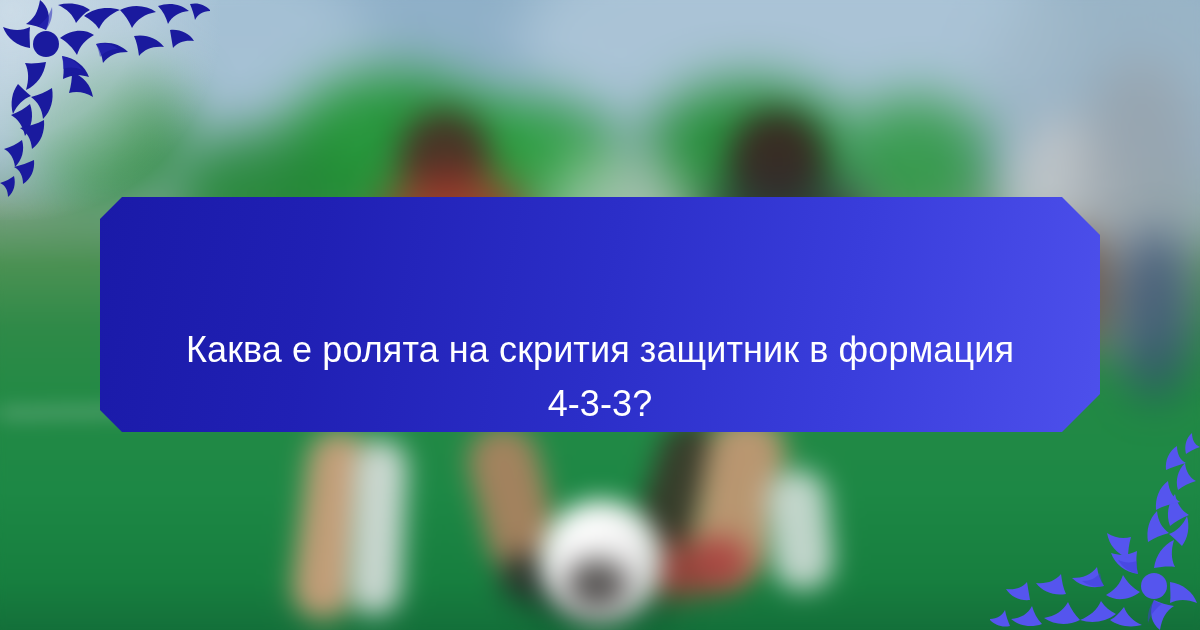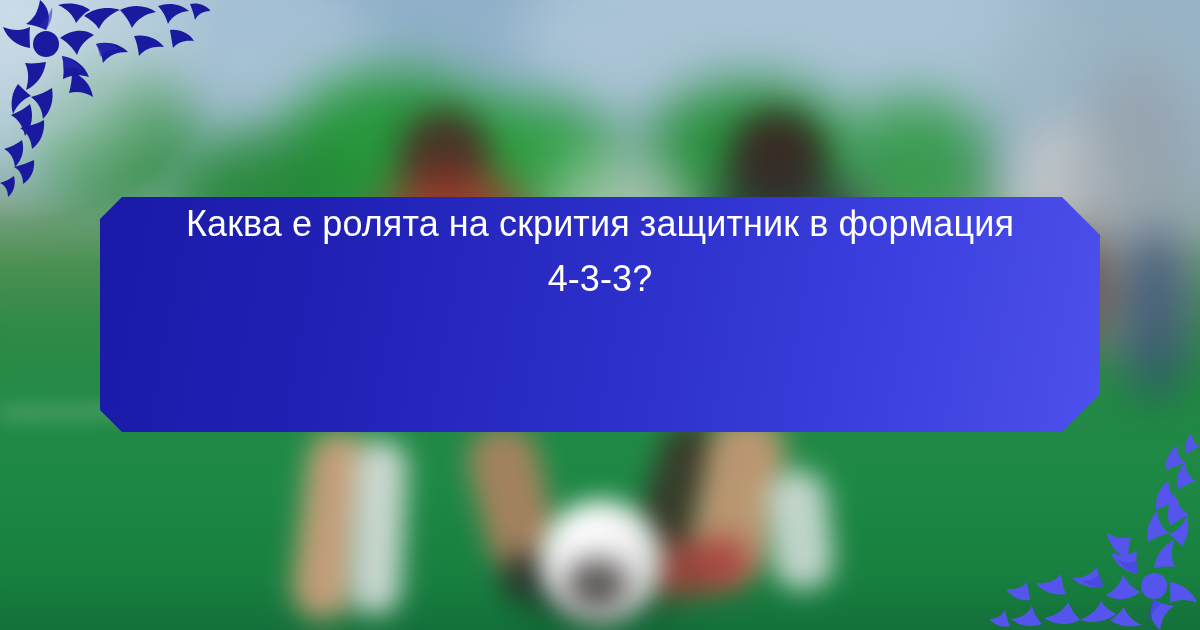--- a/index.html
+++ b/index.html
@@ -95,21 +95,21 @@
   .bg-soften{position:absolute;inset:-30px;backdrop-filter:blur(3px);}
 
   
   #banner{
     position:absolute;left:100px;top:197px;width:1000px;height:235px;
     background:linear-gradient(100deg,#1a1aa8 0%,#2020b4 22%,#2b2ec8 50%,#393ddb 74%,#4d50ec 100%);
     clip-path:polygon(
       22px 0, calc(100% - 38px) 0, 100% 38px,
       100% calc(100% - 38px), calc(100% - 38px) 100%,
       22px 100%, 0 calc(100% - 22px), 0 22px);
-    display:flex;align-items:flex-start;justify-content:center;
+    display:flex;align-items:flex-end;justify-content:center;
   }
   #headline{
     margin:0;padding:0 60px;
     color:#ffffff;
     font-size:36px;
     font-weight:400;
     line-height:1.52;
     text-align:center;
     letter-spacing:.1px;
     max-width:860px;

